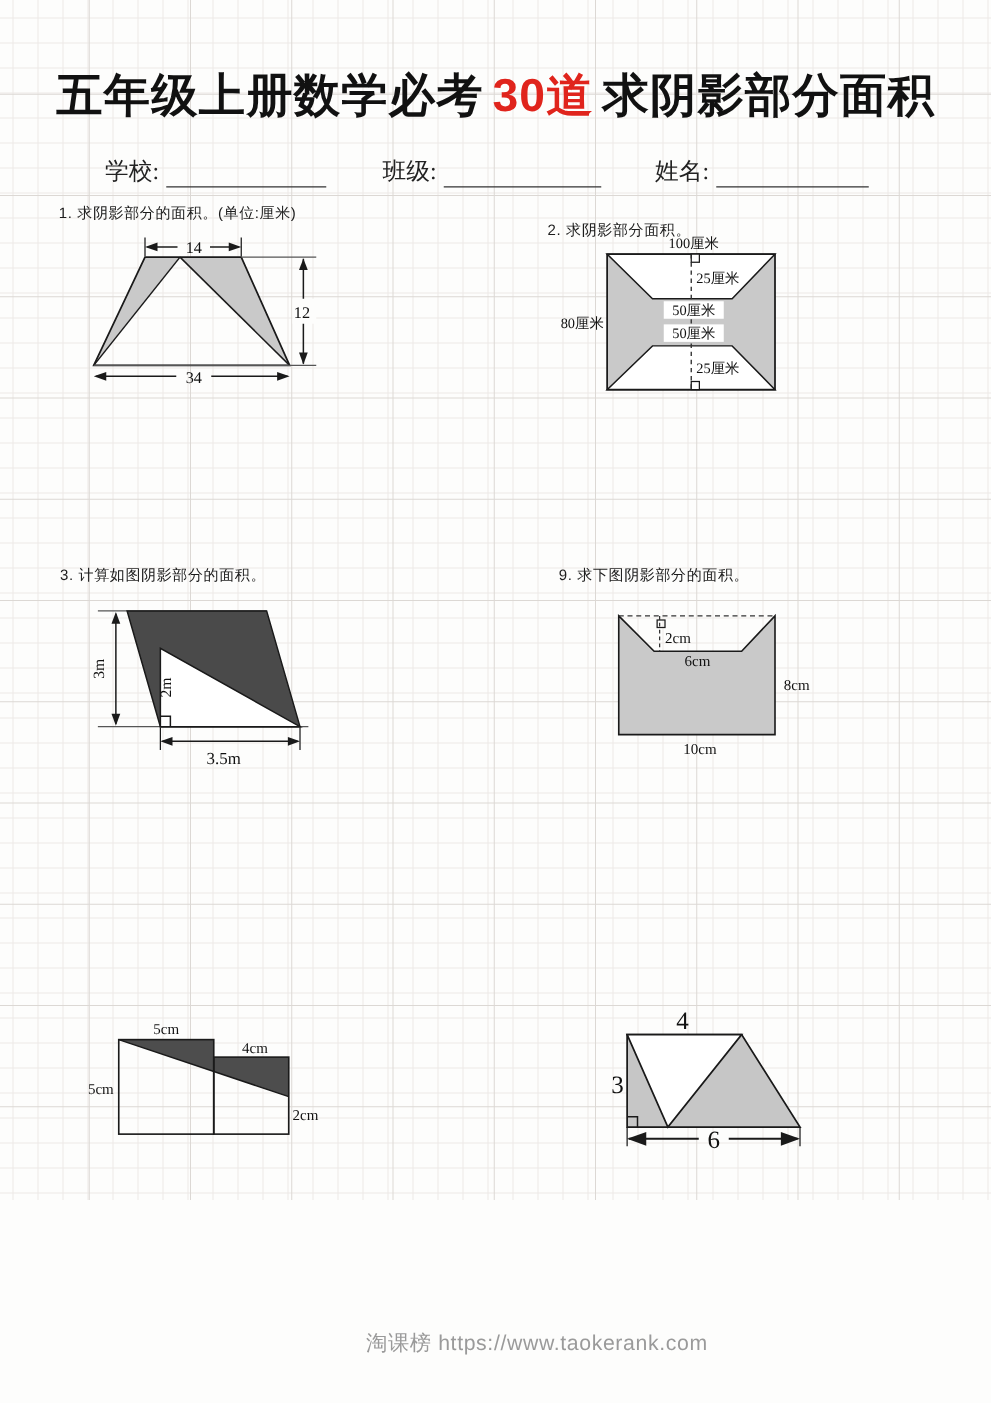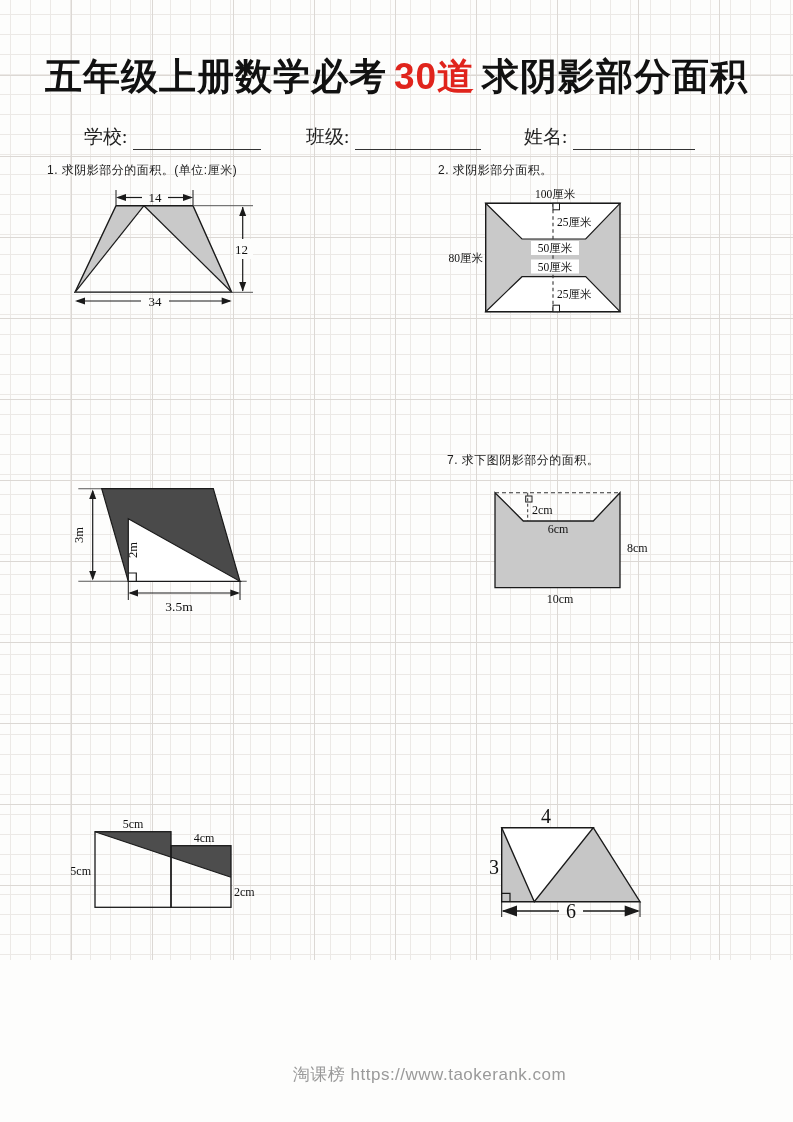--- a/index.html
+++ b/index.html
@@ -82,59 +82,60 @@
     <rect x="174" y="51" width="19" height="20" fill="#fdfdfc"></rect>
     <text x="188" y="66" font-size="13" text-anchor="end">12</text>
 
     <line x1="17" y1="113" x2="81" y2="113" stroke="#1a1a1a" stroke-width="1.2"></line>
     <line x1="109" y1="113" x2="170" y2="113" stroke="#1a1a1a" stroke-width="1.2"></line>
     <polygon points="15,113 25,109.5 25,116.5" fill="#1a1a1a"></polygon>
     <polygon points="171.7,113 161.7,109.5 161.7,116.5" fill="#1a1a1a"></polygon>
     <text x="95" y="118" font-size="13" text-anchor="middle">34</text>
   </svg>
 
-  <div class="ptext" style="left:438px;top:162px">2. 求阴影部分面积。</div>
+  <div class="ptext" style="left:438px;top:176px">2. 求阴影部分面积。</div>
   <svg class="fig" style="left:430px;top:185px" width="235" height="148" viewBox="0 0 235 148">
     <rect x="55.7" y="18.3" width="134.3" height="108.4" fill="#c9c9c9" stroke="none"></rect>
     <polygon points="55.7,18.3 190,18.3 155.7,54 92,54" fill="#ffffff" stroke="#1a1a1a" stroke-width="1.2"></polygon>
     <polygon points="55.7,126.7 190,126.7 155.7,91.7 92,91.7" fill="#ffffff" stroke="#1a1a1a" stroke-width="1.2"></polygon>
     <rect x="55.7" y="18.3" width="134.3" height="108.4" fill="none" stroke="#1a1a1a" stroke-width="1.4"></rect>
     <line x1="123" y1="18.3" x2="123" y2="126.7" stroke="#333" stroke-width="1.1" stroke-dasharray="3.5,3"></line>
     <rect x="123" y="18.3" width="6.5" height="6.5" fill="#ffffff" stroke="#1a1a1a" stroke-width="1"></rect>
     <rect x="123" y="120.2" width="6.5" height="6.5" fill="#ffffff" stroke="#1a1a1a" stroke-width="1"></rect>
     <text x="125" y="13" font-size="11.5" text-anchor="middle">100厘米</text>
     <text x="127" y="41" font-size="11.5" text-anchor="start">25厘米</text>
     <rect x="101" y="56" width="48" height="14" fill="#ffffff"></rect>
     <text x="125" y="67" font-size="11.5" text-anchor="middle">50厘米</text>
     <rect x="101" y="74.5" width="48" height="14" fill="#ffffff"></rect>
     <text x="125" y="85.5" font-size="11.5" text-anchor="middle">50厘米</text>
     <text x="127" y="113" font-size="11.5" text-anchor="start">25厘米</text>
     <text x="53" y="77" font-size="11.5" text-anchor="end">80厘米</text>
   </svg>
 
+  <div class="ptext" style="left:48px;top:452px">3. 计算如图阴影部分的面积。</div>
   <svg class="fig" style="left:70px;top:478px" width="210" height="145" viewBox="0 0 210 145">
     <line x1="8.3" y1="10.7" x2="143.3" y2="10.7" stroke="#555" stroke-width="1.1"></line>
     <line x1="8.3" y1="103.3" x2="176.7" y2="103.3" stroke="#555" stroke-width="1.1"></line>
     <polygon points="31.7,10.7 143.3,10.7 170,103.3 58.3,103.3" fill="#4a4a4a" stroke="#1a1a1a" stroke-width="1.2"></polygon>
     <polygon points="58.3,40.7 58.3,103.3 170,103.3" fill="#ffffff" stroke="#1a1a1a" stroke-width="1.2"></polygon>
     <path d="M58.3,95 h8 v8.3" fill="none" stroke="#1a1a1a" stroke-width="1.2"></path>
     <line x1="22.7" y1="13" x2="22.7" y2="101" stroke="#1a1a1a" stroke-width="1.2"></line>
     <polygon points="22.7,11.5 19.2,21 26.2,21" fill="#1a1a1a"></polygon>
     <polygon points="22.7,102.5 19.2,93 26.2,93" fill="#1a1a1a"></polygon>
     <text x="13" y="57" font-size="12.5" text-anchor="middle" transform="rotate(-90,13,57)">3m</text>
     <text x="67" y="72" font-size="12.5" text-anchor="middle" transform="rotate(-90,67,72)">2m</text>
     <line x1="58.3" y1="104" x2="58.3" y2="122" stroke="#1a1a1a" stroke-width="1"></line>
     <line x1="170" y1="104" x2="170" y2="122" stroke="#1a1a1a" stroke-width="1"></line>
     <line x1="60" y1="115" x2="168" y2="115" stroke="#1a1a1a" stroke-width="1.2"></line>
     <polygon points="58.3,115 68,111.5 68,118.5" fill="#1a1a1a"></polygon>
     <polygon points="170,115 160.3,111.5 160.3,118.5" fill="#1a1a1a"></polygon>
     <text x="109" y="133" font-size="13.5" text-anchor="middle">3.5m</text>
   </svg>
 
-  <div class="ptext" style="left:447px;top:452px">7. 求下图阴影部分的面积。</div>
+  <div class="ptext" style="left:447px;top:452px">9. 求下图阴影部分的面积。</div>
   <svg class="fig" style="left:480px;top:485px" width="180" height="125" viewBox="0 0 180 125">
     <polygon points="15,7.7 43.3,36 113.3,36 140,7.7 140,102.7 15,102.7" fill="#c9c9c9" stroke="#1a1a1a" stroke-width="1.3"></polygon>
     <line x1="15" y1="7.7" x2="140" y2="7.7" stroke="#333" stroke-width="1.1" stroke-dasharray="4,3"></line>
     <line x1="47.7" y1="7.7" x2="47.7" y2="36" stroke="#333" stroke-width="1" stroke-dasharray="3,2.5"></line>
     <rect x="45.7" y="11" width="6.3" height="6" fill="none" stroke="#1a1a1a" stroke-width="1"></rect>
     <text x="52" y="29" font-size="12" text-anchor="start">2cm</text>
     <text x="78" y="48" font-size="12" text-anchor="middle">6cm</text>
     <text x="147" y="67" font-size="12" text-anchor="start">8cm</text>
     <text x="80" y="118" font-size="12" text-anchor="middle">10cm</text>
   </svg>

